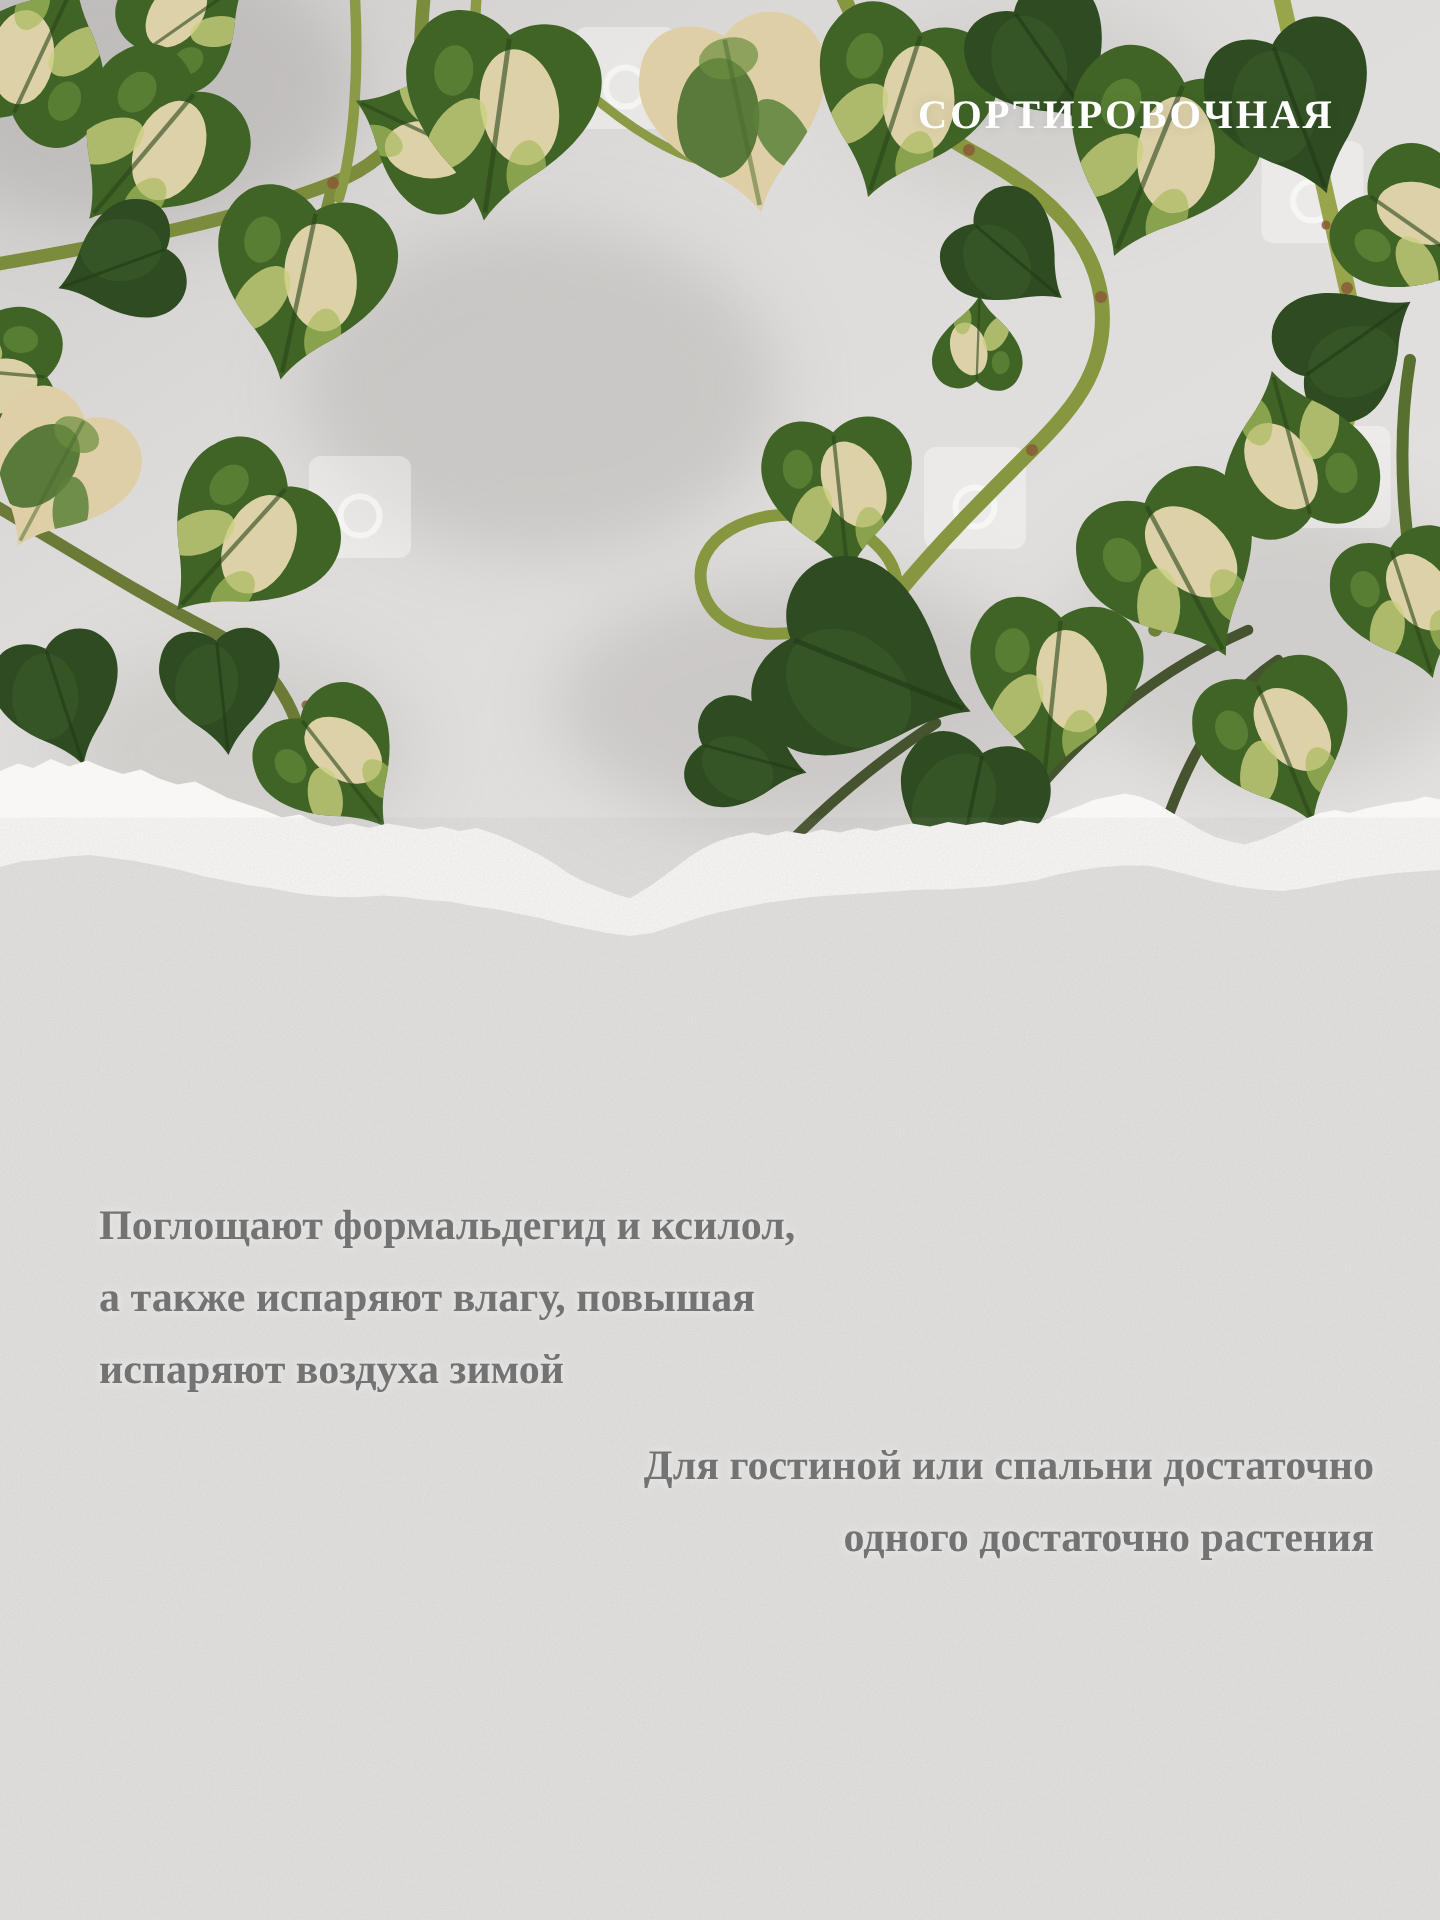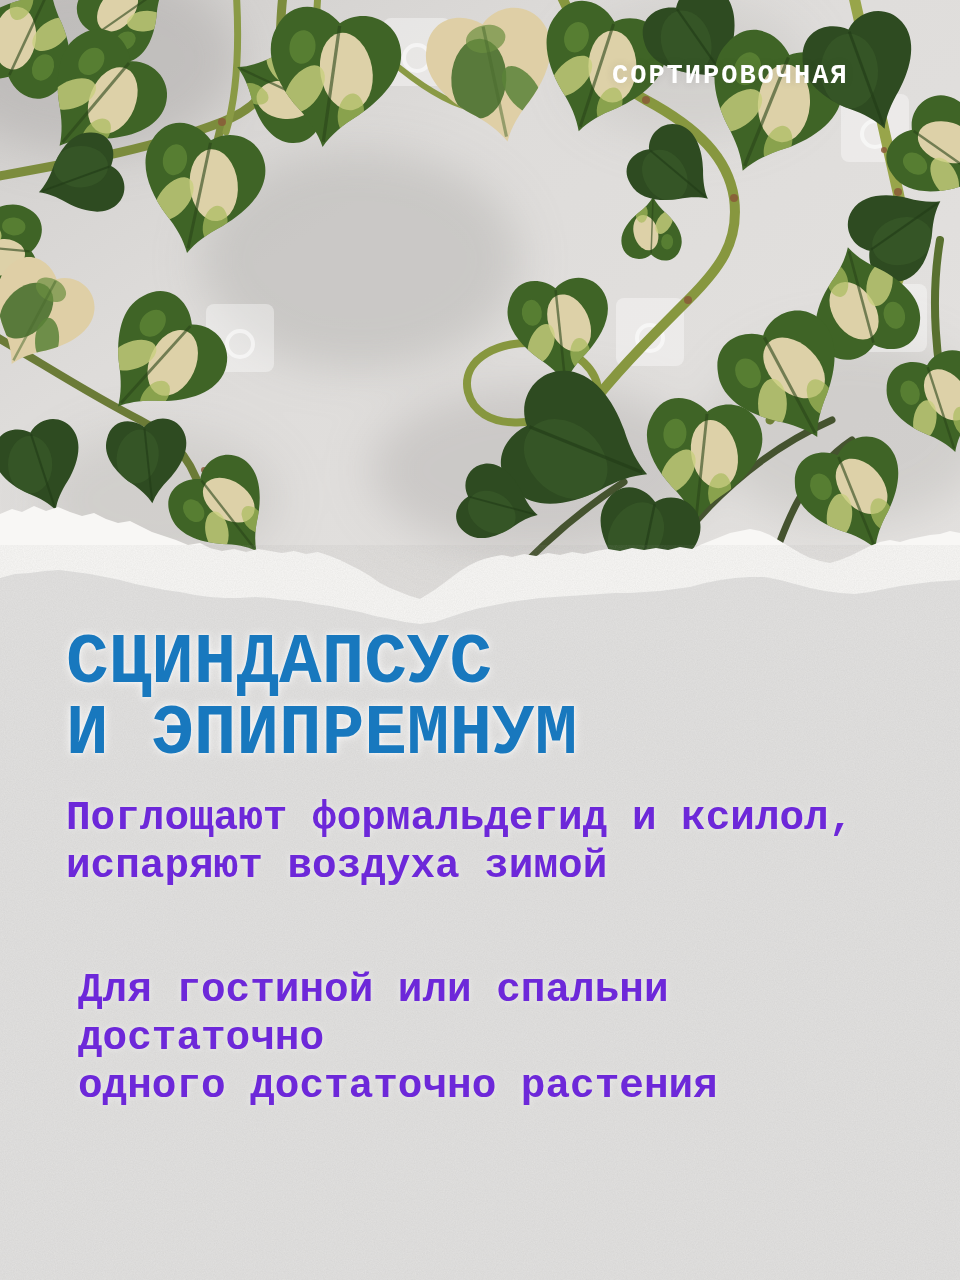--- a/index.html
+++ b/index.html
@@ -1,39 +1,39 @@
 <!DOCTYPE html>
 <html><head>
 <meta charset="utf-8">
 <style>
   html,body{margin:0;padding:0;background:#ffffff;}
   .card{
     position:relative;width:960px;height:1280px;overflow:hidden;
     background:#E2E1E0;
-    font-family:Liberation Mono, monospace;
+    font-family:Liberation Serif, serif;
   }
   .photo{position:absolute;top:0;left:0;width:960px;height:620px;z-index:1;}
   .tear{position:absolute;top:470px;left:0;width:960px;height:170px;z-index:2;}
   .grain{position:absolute;top:545px;left:0;width:960px;height:735px;z-index:3;pointer-events:none;}
   .logo{
     position:absolute;top:61px;left:612px;width:300px;z-index:4;
     color:#FFFFFF;font-size:27px;font-weight:bold;letter-spacing:2px;
     text-shadow:0 0 8px rgba(60,60,60,0.15);
     white-space:nowrap;
   }
   .textblock{position:absolute;left:66px;width:850px;z-index:4;}
   .heading{
     top:628px;
     color:#1878BE;font-size:71px;font-weight:bold;line-height:71px;
     letter-spacing:0px;
     text-shadow:0 0 10px rgba(255,255,255,0.85),0 0 3px rgba(255,255,255,0.6);
   }
   .heading span{display:block;}
   .para{
-    color:#6d28d9;font-size:41px;font-weight:bold;line-height:48px;
+    color:#737373;font-size:28px;font-weight:bold;line-height:48px;
     text-shadow:0 0 6px rgba(255,255,255,0.5);
   }
   .para span{display:block;}
   .para1{top:794px;}
   .para2{top:954px;}
 </style>
 </head>
 <body>
 
 <div class="card">
@@ -174,28 +174,25 @@
   <svg class="grain" viewBox="0 0 960 735" preserveAspectRatio="none">
     <filter id="grainF">
       <feTurbulence type="fractalNoise" baseFrequency="0.9" numOctaves="2" stitchTiles="stitch"></feTurbulence>
       <feColorMatrix type="matrix" values="0 0 0 0 0.35  0 0 0 0 0.35  0 0 0 0 0.34  0 0 0 0.55 0"></feColorMatrix>
     </filter>
     <rect width="960" height="735" filter="url(#grainF)" opacity="0.3"></rect>
   </svg>
 
   <div class="logo">СОРТИРОВОЧНАЯ</div>
 
-  <h1 class="textblock heading" style="margin:0;">
-    <span>СЦИНДАПСУС</span>
-    <span>И ЭПИПРЕМНУМ</span>
-  </h1>
 
   <p class="textblock para para1" style="margin:0;">
     <span>Поглощают формальдегид и ксилол,</span>
+    <span>а также испаряют влагу, повышая</span>
     <span>испаряют воздуха зимой</span>
   </p>
 
-  <p class="textblock para para2" style="margin:12px;">
+  <p class="textblock para para2" style="margin:0;text-align:right;">
     <span>Для гостиной или спальни достаточно</span>
     <span>одного достаточно растения</span>
   </p>
 
 </div>
 
 </body></html>

